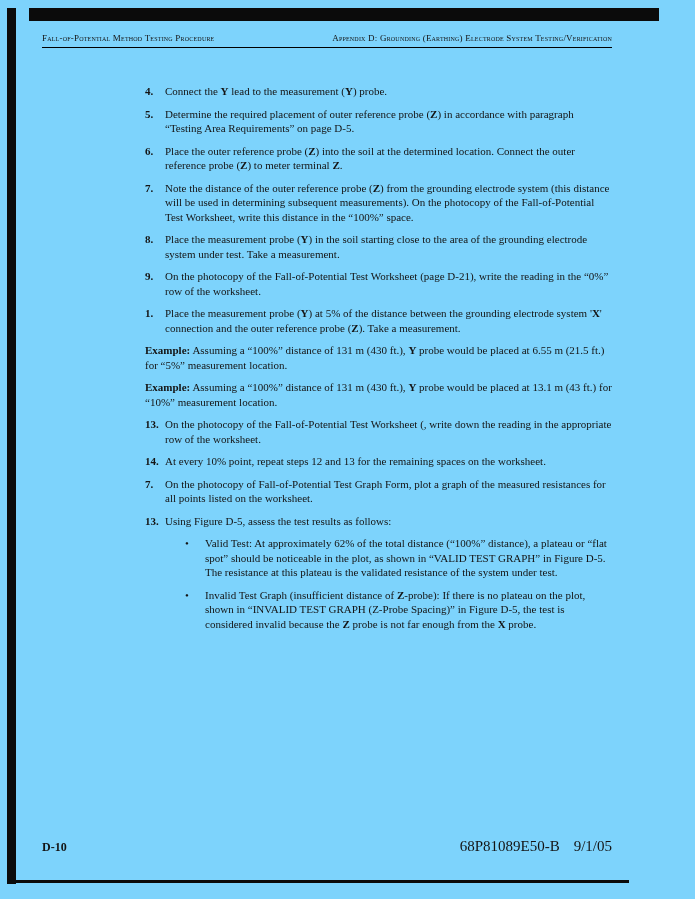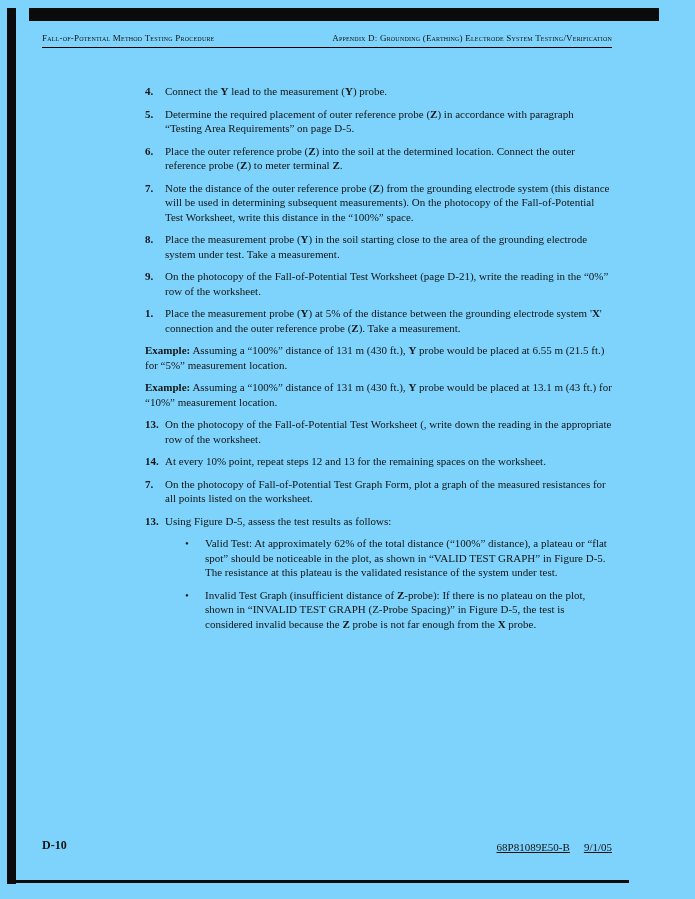--- a/index.html
+++ b/index.html
@@ -39,21 +39,21 @@
   .bullet{display:flex;margin-left:40px;}
   .bullet-marker{width:20px;flex-shrink:0;}
   .bullet-text{flex:1;}
   b{font-weight:bold;}
   
   .footer{
     position:absolute;left:42px;top:838px;width:570px;
     display:flex;justify-content:space-between;align-items:flex-end;
   }
   .footer-page{font-weight:bold;font-size:12px;}
-  .footer-right{font-size:11px;text-decoration:underline;}
+  .footer-right{font-size:15px;}
   .footer-date{margin-left:14px;}
 </style>
 </head>
 <body>
 
 <div class="page">
   <div class="scan-top"></div>
   <div class="scan-left"></div>
   <div class="scan-bottom"></div>
 

